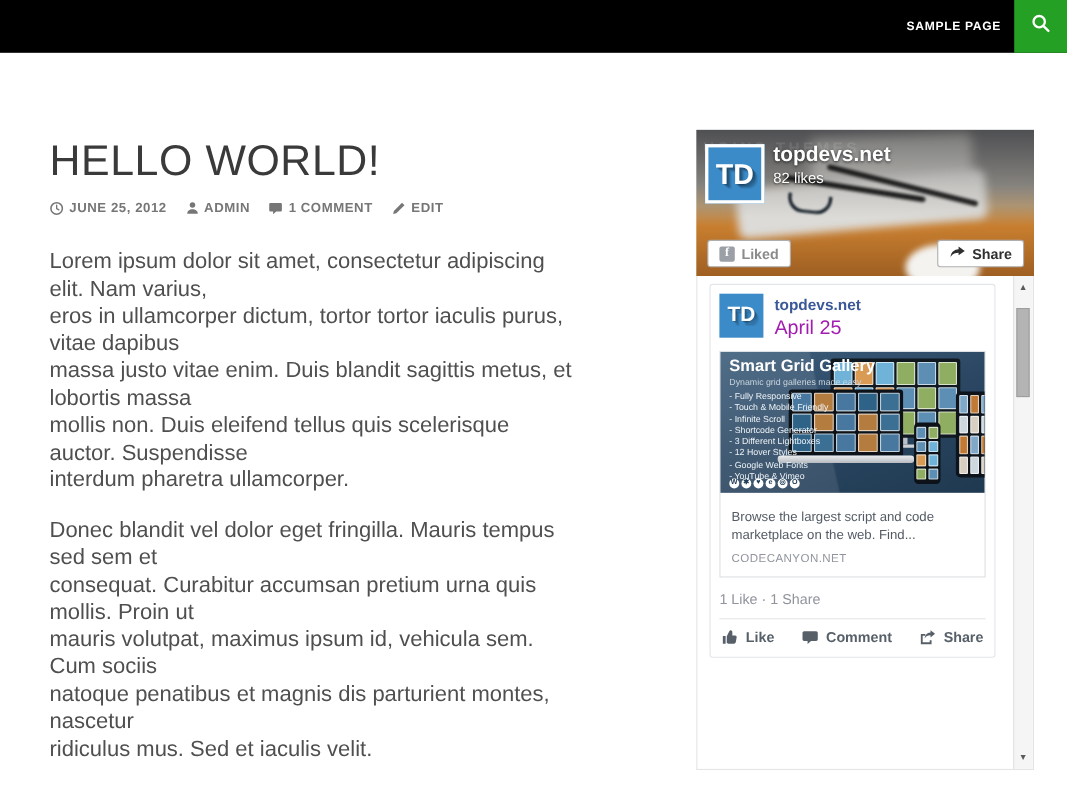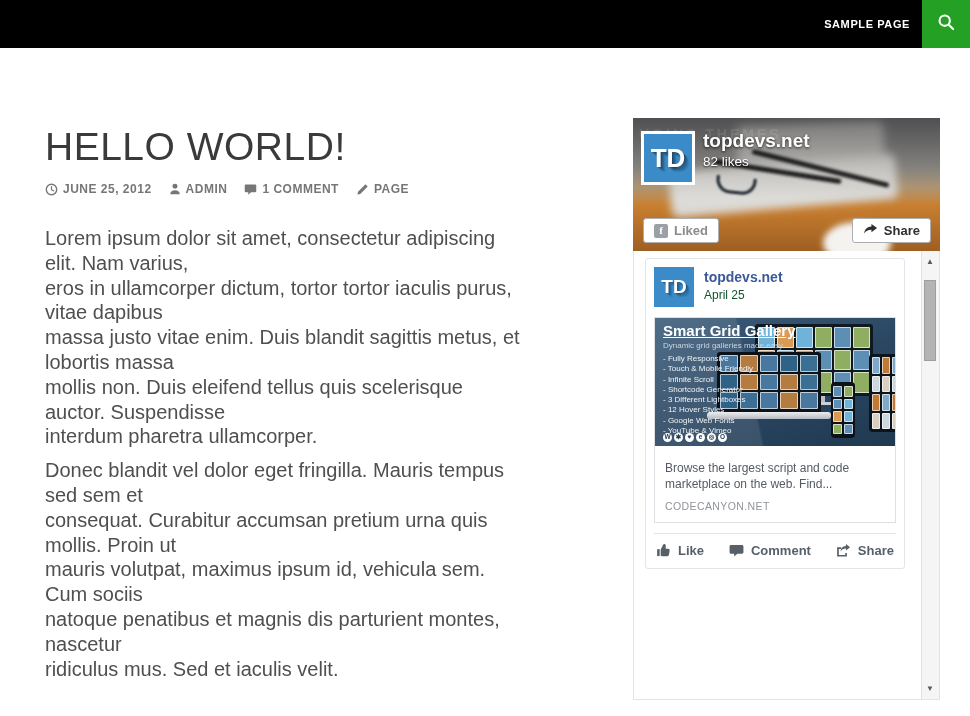--- a/index.html
+++ b/index.html
@@ -18,21 +18,21 @@
   
   .content{position:absolute;left:45px;top:124px;width:476px;}
   .post-title{font-size:39px;font-weight:300;letter-spacing:.5px;color:#3a3a3a;
     margin:0;line-height:46px;font-stretch:95%;}
   .meta-row{margin-top:12px;display:flex;align-items:center;gap:17px;
     font-size:12px;font-weight:600;letter-spacing:.5px;color:#767676;}
   .meta-item{display:flex;align-items:center;gap:5px;cursor:pointer;}
   .meta-item svg{display:block;}
   .body-par{margin:0;margin-top:30px;font-size:20px;line-height:24.8px;color:#4f4f4f;
     white-space:pre-line;}
-  .body-par.second{margin-top:9px;}
+  .body-par.second{margin-top:21px;}
   .rule{border:none;border-top:1px solid #e8e8e8;margin:0;}
   .rule.r1{margin-top:68px;}
   
   .fb-widget{position:absolute;left:633px;top:118px;width:307px;height:582px;}
   .cover{position:relative;width:307px;height:133px;overflow:hidden;background:
     linear-gradient(180deg,#84858a 0%,#97948e 38%,#b49a77 52%,#c87e2f 66%,#9e5f22 100%);}
   .cover .lid{position:absolute;left:34%;top:4%;width:48%;height:34%;background:#c7c6c3;
     border-radius:6px;filter:blur(5px);transform:rotate(-2deg);}
   .cover .laptop{position:absolute;left:12%;top:34%;width:74%;height:34%;background:#dcdbd8;
     border-radius:8px;filter:blur(4px);transform:rotate(-5deg);}
@@ -76,29 +76,29 @@
     border:1px solid #9e9e9e;box-sizing:border-box;cursor:grab;}
   
   .post-card{position:absolute;left:11px;top:7px;width:260px;box-sizing:border-box;
     background:#fff;border:1px solid #e2e5e9;border-radius:3px;padding:8px 8px 10px 8px;}
   .card-head{display:flex;gap:10px;}
   .avatar{width:40px;height:40px;background:#3b8bc9;display:flex;align-items:center;
     justify-content:center;flex:none;}
   .avatar span{font-size:19px;font-weight:700;color:#fff;
     text-shadow:1px 1px 0 rgba(0,0,0,.18),2px 2px 0 rgba(0,0,0,.15),3px 3px 0 rgba(0,0,0,.11),4px 4px 0 rgba(0,0,0,.08);}
   .who .name{font-size:14px;font-weight:700;color:#3b5998;cursor:pointer;margin-top:2px;}
-  .who .date{font-size:12px;color:#14532d;margin-top:3px;}
+  .who .date{font-size:18px;color:#a21caf;margin-top:3px;}
   .msg{margin-top:13px;font-size:14px;line-height:19.5px;color:#1d2129;white-space:pre-line;}
   .attachment{margin-top:10px;border:1px solid #dcdfe3;cursor:pointer;}
   
   .promo{position:relative;width:100%;height:128px;overflow:hidden;
     background:linear-gradient(160deg,#3c5d7b 0%,#2b4763 48%,#1f3950 100%);}
   .promo:before{content:"";position:absolute;inset:0;
     background:linear-gradient(78deg,rgba(255,255,255,.10) 0 40%,rgba(255,255,255,0) 41%);}
-  .promo-title{position:absolute;left:8px;top:4px;font-size:15px;font-weight:700;color:#fff;text-decoration:underline;}
+  .promo-title{position:absolute;left:8px;top:4px;font-size:15px;font-weight:700;color:#fff;}
   .promo-sub{position:absolute;left:8px;top:23px;font-size:8px;color:#c9d4dd;}
   .promo-feats{position:absolute;left:8px;top:36px;font-size:8px;font-weight:400;
     line-height:10.3px;color:#eef3f7;white-space:pre-line;}
   .promo-icons{position:absolute;left:8px;bottom:4px;display:flex;gap:2px;}
   .picon{width:9px;height:9px;border-radius:50%;background:#fff;color:#203c56;font-size:6.5px;
     font-weight:700;display:flex;align-items:center;justify-content:center;line-height:1;}
   .device{position:absolute;box-sizing:border-box;}
   .monitor{left:100px;top:6px;width:118px;height:72px;background:#101820;border-radius:3px;padding:3px;}
   .monitor-stand{left:150px;top:78px;width:20px;height:6px;background:#b9bfc4;}
   .monitor-base{left:138px;top:84px;width:44px;height:3px;background:#ccd1d5;border-radius:2px;}
@@ -167,21 +167,21 @@
         </svg>
       </span>
       <span>1 COMMENT</span>
     </div>
     <div class="meta-item">
       <span>
         <svg width="13" height="13" viewBox="0 0 14 14">
           <path d="M10.2 1.4l2.4 2.4-8 8-3.1.7.7-3.1z" fill="#767676"></path>
         </svg>
       </span>
-      <span>PAGE</span>
+      <span>EDIT</span>
     </div>
   </div>
 
   <p class="body-par">Lorem ipsum dolor sit amet, consectetur adipiscing elit. Nam varius,
 eros in ullamcorper dictum, tortor tortor iaculis purus, vitae dapibus
 massa justo vitae enim. Duis blandit sagittis metus, et lobortis massa
 mollis non. Duis eleifend tellus quis scelerisque auctor. Suspendisse
 interdum pharetra ullamcorper.</p>
   <p class="body-par second">Donec blandit vel dolor eget fringilla. Mauris tempus sed sem et
 consequat. Curabitur accumsan pretium urna quis mollis. Proin ut
@@ -334,20 +334,21 @@
             <span class="picon">O</span>
           </div>
         </div>
         <div class="att-body">
           <div class="att-desc">Browse the largest script and code
 marketplace on the web. Find...</div>
           <div class="att-domain">CODECANYON.NET</div>
         </div>
       </div>
 
+      <div class="stats">1 Like · 1 Share</div>
       <div class="card-divider"></div>
 
       <div class="actions">
         <div class="action">
           <span>
             <svg width="15" height="15" viewBox="0 0 16 16">
               <path d="M1.2 6.6h2.7V14H1.2z" fill="#576069"></path>
               <path d="M5 13.5V6.9l2.6-5.1c.2-.5.7-.8 1.2-.8.9 0 1.6.7 1.6 1.6V6h2.7c1 0 1.7.9 1.5 1.8l-.8 4.7c-.1.8-.8 1.5-1.7 1.5H6.5c-.5 0-1.1-.2-1.5-.5z" fill="#576069"></path>
             </svg>
           </span>

